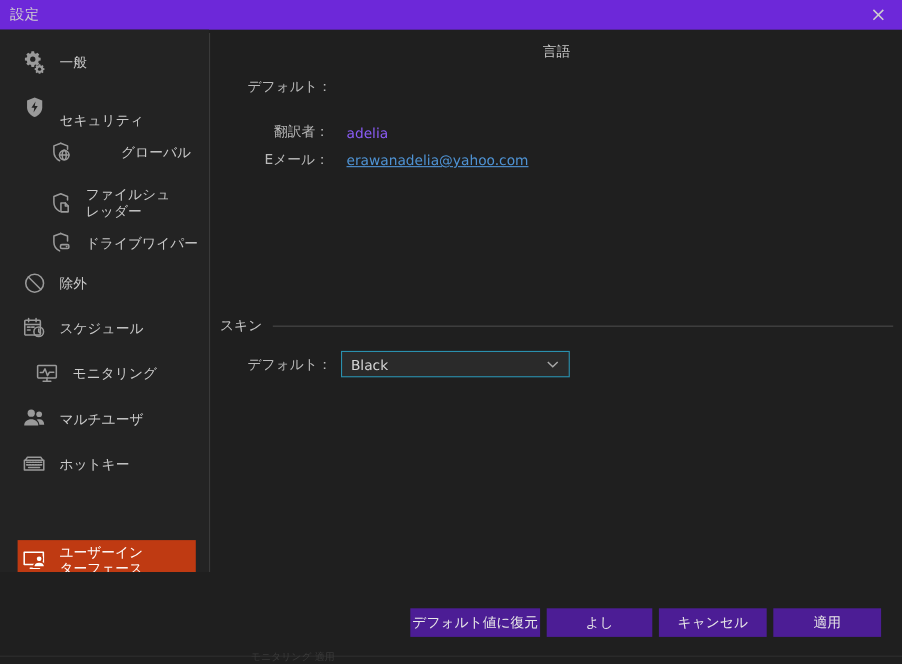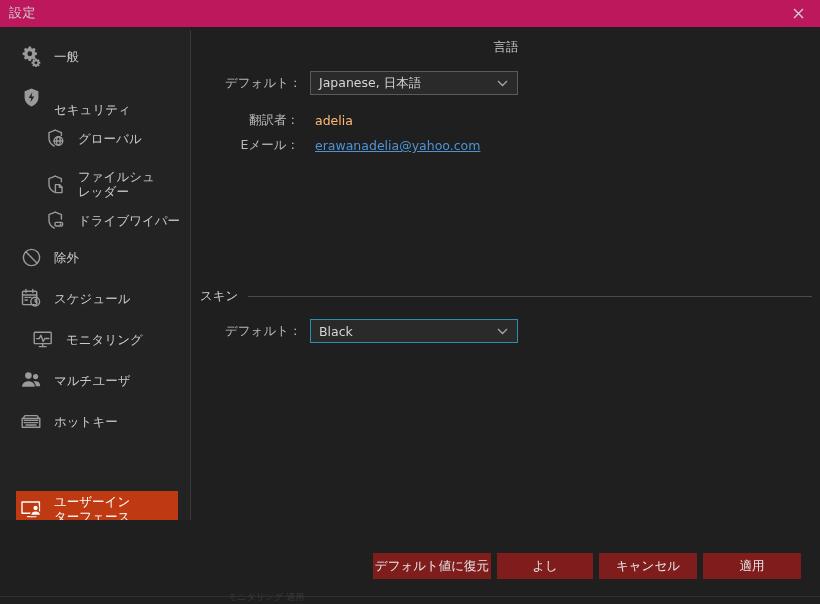--- a/index.html
+++ b/index.html
@@ -8,21 +8,21 @@
     background:#1f1f1f;
     font-family:"DejaVu Sans","Liberation Sans",sans-serif;
     color:#d4d4d4;
     -webkit-font-smoothing:antialiased;
   }
   #app{position:relative;width:820px;height:604px;background:#1f1f1f;box-sizing:border-box;}
 
   
   .titlebar{
     position:absolute;left:0;top:0;width:820px;height:27px;
-    background:#be185d;
+    background:#6d28d9;
   }
   .title-text{
     position:absolute;left:9px;top:4px;
     font-size:13px;color:#cfcfcf;letter-spacing:.5px;
   }
   .close-btn{
     position:absolute;right:10px;top:2px;width:24px;height:22px;
     display:flex;align-items:center;justify-content:center;
     color:#cfcfcf;font-size:15px;line-height:1;cursor:pointer;
   }
@@ -59,21 +59,21 @@
 
   .section-head{position:absolute;display:flex;align-items:center;width:612px;}
   .section-head .sh-label{font-size:12.5px;color:#c8c8c8;white-space:nowrap;}
   .section-head .sh-rule{flex:1;height:1px;background:#4a4a4a;margin-left:10px;}
 
   .frow{position:absolute;display:flex;align-items:center;}
   .frow .f-label{
     width:74px;text-align:right;font-size:12.5px;color:#b9b9b9;
     white-space:nowrap;
   }
-  .frow .f-value{font-size:12.5px;color:#fdba74;margin-left:16px;}
+  .frow .f-value{font-size:12.5px;color:#8b5cf6;margin-left:16px;}
   .frow .f-link{
     font-size:12.5px;color:#4f93d4;margin-left:16px;
     text-decoration:underline;cursor:pointer;
   }
 
   .combo{
     position:relative;box-sizing:border-box;
     width:208px;height:24px;margin-left:11px;
     background:#2a2a2a;border:1px solid #5a5a5a;
     display:flex;align-items:center;cursor:pointer;
@@ -83,21 +83,21 @@
   .combo .c-arrow{
     position:absolute;right:9px;top:0;height:100%;
     display:flex;align-items:center;color:#a8a8a8;
   }
 
   
   .footer{position:absolute;left:0;top:520px;width:820px;height:84px;background:#1f1f1f;}
   .footer-rule{position:absolute;left:0;top:76px;width:820px;height:1px;background:#2f2f2f;}
   .btn{
     position:absolute;top:33px;height:26px;
-    background:#7f1d1d;border:none;
+    background:#4c1d95;border:none;
     color:#e8e8e8;font-size:12.5px;
     font-family:"DejaVu Sans","Liberation Sans",sans-serif;
     display:flex;align-items:center;justify-content:center;
     cursor:pointer;padding:0;
   }
   .ghost-bottom{
     position:absolute;left:228px;top:591px;width:300px;height:12px;
     font-size:9px;color:#3a3a3a;overflow:hidden;white-space:nowrap;
   }
 </style>
@@ -133,21 +133,21 @@
       </div>
       <div class="nav-item" style="top: 56px; height: 28px; left: 16px; width: 162px;">
         <span class="ico" style="width: 30px;">
           <svg width="21" height="21" viewBox="0 0 21 21">
         <path d="M10.5 1.6 3.6 4.3v6.1c0 4.3 3 7.4 6.9 9 3.9-1.6 6.9-4.7 6.9-9V4.3z" fill="currentColor" stroke="none"></path>
         <path d="M11.3 5.2 7.6 11h2.6l-.7 4.3 3.8-5.9h-2.7z" fill="#232323" stroke="none"></path>
       </svg>
         </span>
         <span class="lbl" style="margin-left: 8px; white-space: nowrap; margin-top: 24px;">セキュリティ</span>
       </div>
-      <div class="nav-item" style="top: 97px; height: 28px; left: 40px; width: 138px;">
+      <div class="nav-item" style="top: 97px; height: 28px; left: 40px; width: 138px; gap: 32px;">
         <span class="ico" style="width: 30px;">
           <svg width="21" height="21" viewBox="0 0 21 21">
         <path d="M10.2 2.2 4 4.6v5.6c0 3.6 2.2 6.3 5.2 7.9" stroke="currentColor" fill="none" stroke-width="1.4" stroke-linejoin="round" stroke-linecap="round"></path>
         <path d="M10.2 2.2 16.4 4.6v3.0" stroke="currentColor" fill="none" stroke-width="1.4" stroke-linejoin="round" stroke-linecap="round"></path>
         <circle cx="13.4" cy="13.0" r="4.3" stroke="currentColor" fill="none" stroke-width="1.4" stroke-linejoin="round" stroke-linecap="round"></circle>
         <ellipse cx="13.4" cy="13.0" rx="1.8" ry="4.3" stroke="currentColor" fill="none" stroke-width="1.4" stroke-linejoin="round" stroke-linecap="round"></ellipse>
         <path d="M9.1 13h8.6" stroke="currentColor" fill="none" stroke-width="1.4" stroke-linejoin="round" stroke-linecap="round"></path>
       </svg>
         </span>
         <span class="lbl" style="margin-left: 8px; white-space: nowrap;">グローバル</span>
@@ -249,28 +249,20 @@
 
   <div class="content">
 
     <div class="section-head" style="left:9px;top:12px;flex-direction:column;">
       <span class="sh-label">言語</span>
       <span class="sh-rule"></span>
     </div>
 
     <div class="frow" style="left:34px;top:44px;">
       <span class="f-label">デフォルト：</span>
-      <div class="combo">
-        <span class="c-text">Japanese, 日本語</span>
-        <span class="c-arrow">
-          <svg width="11" height="7" viewBox="0 0 11 7" aria-hidden="true">
-            <path d="M1 1 L5.5 5.5 L10 1" stroke="#a8a8a8" stroke-width="1.3" fill="none"></path>
-          </svg>
-        </span>
-      </div>
     </div>
 
     <div class="frow" style="left:34px;top:85px;">
       <span class="f-label">翻訳者：</span>
       <span class="f-value">adelia</span>
     </div>
 
     <div class="frow" style="left:34px;top:110px;">
       <span class="f-label">Eメール：</span>
       <a class="f-link" href="#">erawanadelia@yahoo.com</a>

